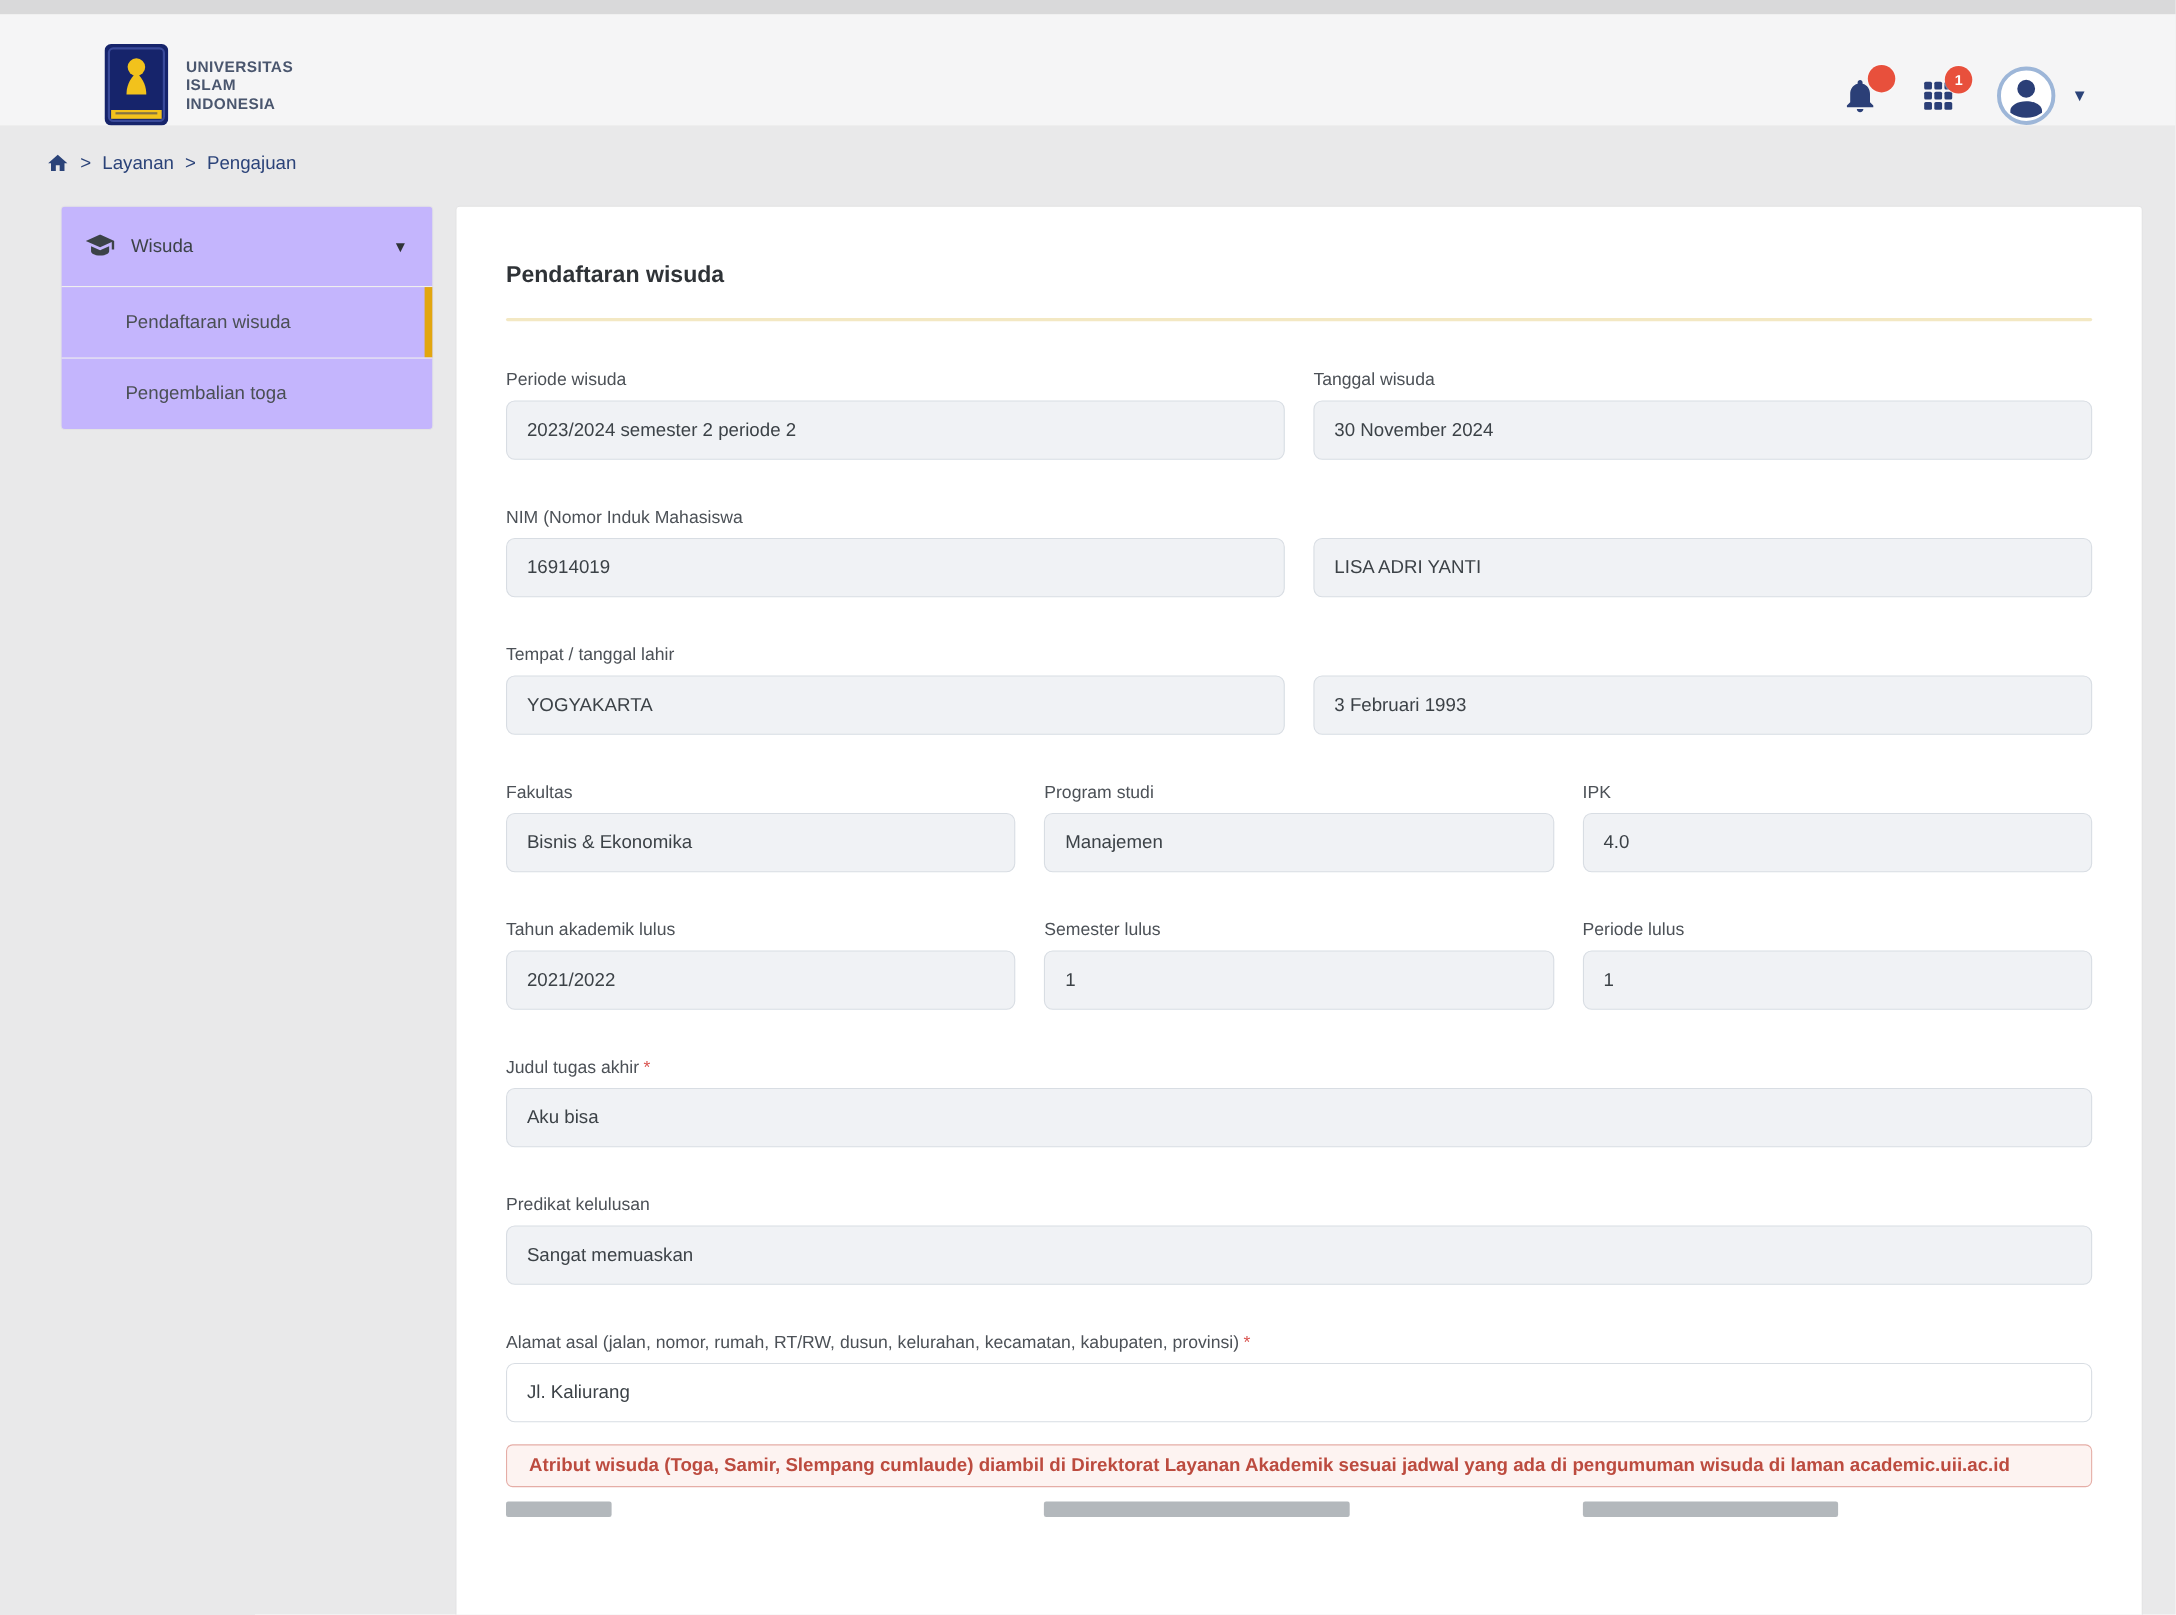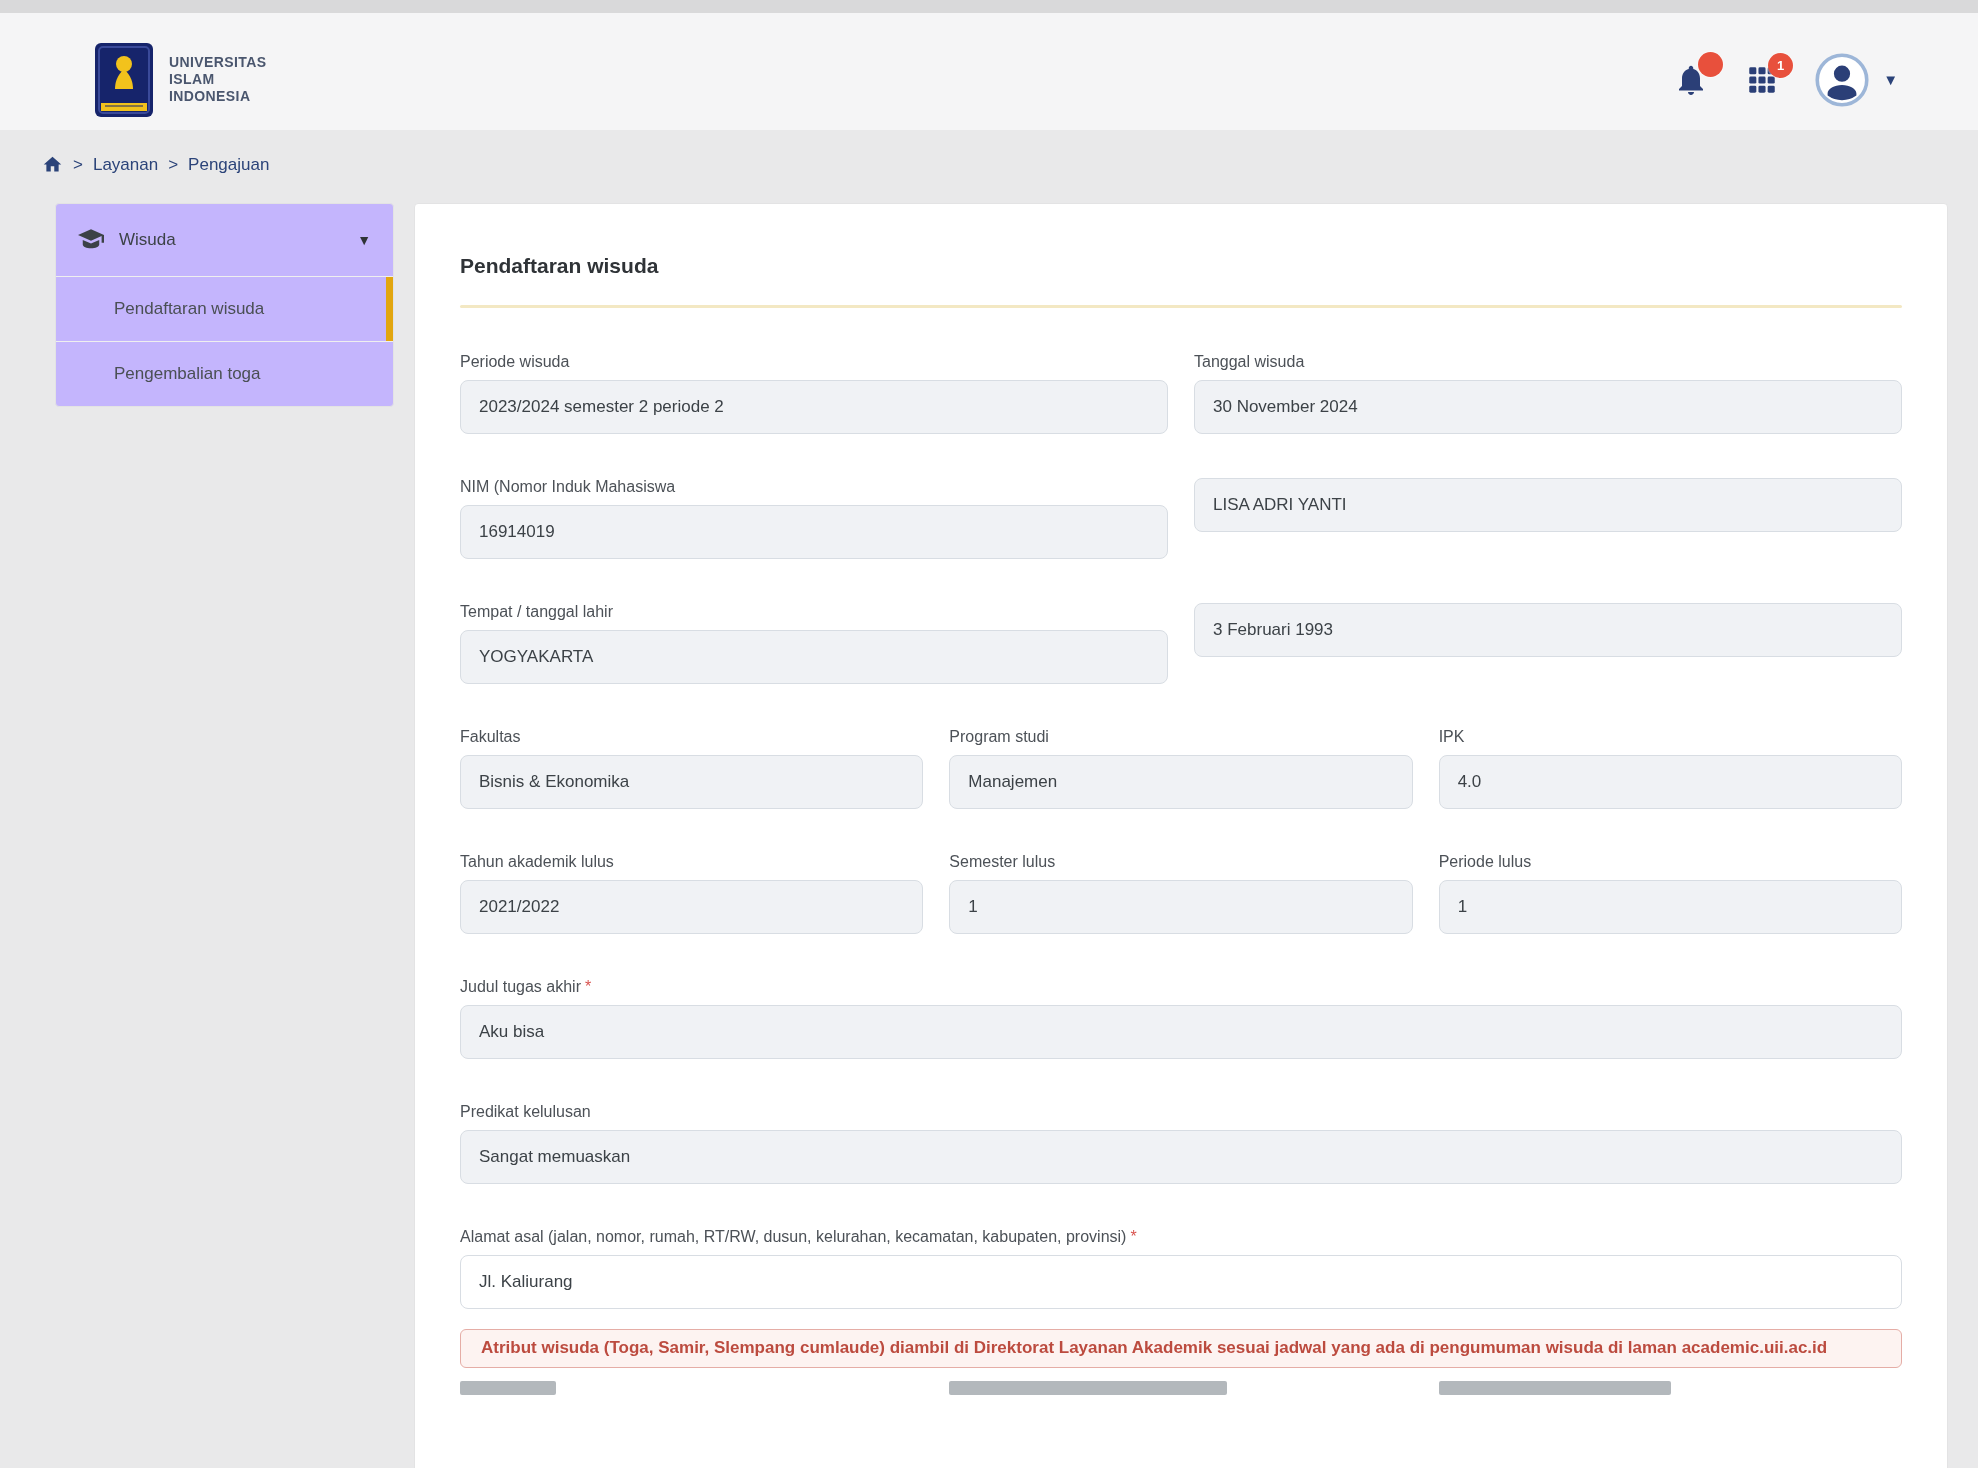--- a/index.html
+++ b/index.html
@@ -1,20 +1,20 @@
 <!DOCTYPE html>
 <html style="--accent: #E2A60F; --badge-red: #E8503C; --navy: #2B4379; --divider: #F3E8C3; --input-bg: #F0F2F5; --input-border: #D8DDE3; --warning-bg: #FDF3F1; --warning-border: #E5ADA6; --warning-text: #BC4B3F;"><head>
 <meta charset="utf-8">
 <style>
   html,body{margin:0;padding:0;}
   body{font-family:"Liberation Sans",sans-serif;}
   .page{width:1978px;height:1468px;position:relative;overflow:hidden;background:#e9e9ea;}
   .top-strip{height:13px;background:#d9d9da;}
   
-  .header{height:101px;background:#f5f5f6;display:flex;align-items:center;justify-content:space-between;padding:16px 80px 0 95px;}
+  .header{height:101px;background:#f5f5f6;display:flex;align-items:flex-end;justify-content:space-between;padding:0 80px 0 95px;}
   .logo-group{display:flex;align-items:center;gap:16px;}
   .logo-mark{width:58px;height:74px;display:block;}
   .logo-text{font-size:14px;line-height:17px;font-weight:700;color:#4a566e;letter-spacing:.4px;}
   .header-icons{display:flex;align-items:center;gap:36px;}
   .icon-wrap{position:relative;display:inline-flex;cursor:pointer;}
   .badge{position:absolute;top:-10px;right:-14px;min-width:25px;height:25px;border-radius:13px;background:var(--badge-red);color:#fff;font-size:13px;font-weight:700;display:flex;align-items:center;justify-content:center;box-shadow:0 0 0 1px rgba(255,255,255,.35);}
   .avatar-group{display:flex;align-items:center;gap:14px;cursor:pointer;}
   .caret{color:var(--navy);font-size:15px;line-height:1;}
   
   .breadcrumb{display:flex;align-items:center;gap:10px;padding:24px 0 22px 42px;color:var(--navy);font-size:17px;}
@@ -24,21 +24,21 @@
   .content{display:flex;align-items:flex-start;gap:20px;padding:6px 30px 0 55px;}
   .sidebar{width:337px;background:#c4b5fd;border:1px solid #e3e3e4;border-radius:4px;flex:none;}
   .menu-header{display:flex;align-items:center;gap:15px;padding:25px 22px;color:#3c4247;font-size:17px;cursor:pointer;}
   .menu-caret{margin-left:auto;color:#2f3337;font-size:14px;}
   .menu-item{position:relative;padding:22px 22px 22px 58px;border-top:1px solid #efefef;font-size:17px;color:#4a4f54;cursor:pointer;}
   .menu-item.active::after{content:"";position:absolute;right:0;top:0;bottom:0;width:7px;background:var(--accent);}
   
   .card{flex:1;background:#ffffff;border:1px solid #e3e3e4;border-radius:4px;padding:50px 45px 0 45px;height:1290px;box-sizing:border-box;overflow:hidden;}
   .card-title{font-size:21px;font-weight:700;color:#2f3337;}
   .title-divider{height:3px;background:var(--divider);border-radius:2px;margin:27px 0 45px 0;}
-  .row{display:flex;gap:26px;margin-bottom:44px;}
+  .row{display:flex;gap:26px;margin-bottom:44px;align-items:flex-end;}
   .field{flex:1;min-width:0;}
   .field .label{font-size:16px;color:#4c5157;margin-bottom:9px;white-space:nowrap;overflow:hidden;}
   .req{color:#d9534f;margin-left:4px;}
   .input{height:54px;display:flex;align-items:center;padding:0 18px;background:var(--input-bg);border:1px solid var(--input-border);border-radius:8px;font-size:17px;color:#3c4247;box-sizing:border-box;}
   .input.editable{background:#ffffff;}
   .warning-box{margin-top:20px;background:var(--warning-bg);border:1px solid var(--warning-border);border-radius:6px;padding:6px 20px;color:var(--warning-text);font-size:17px;font-weight:700;line-height:1.45;}
   .cutoff-row{display:flex;gap:26px;margin-top:13px;}
   .stub{height:14px;background:#9aa0a6;opacity:.75;border-radius:2px;}
   .stub.s1{width:96px;}
   .stub.s2{width:278px;}

